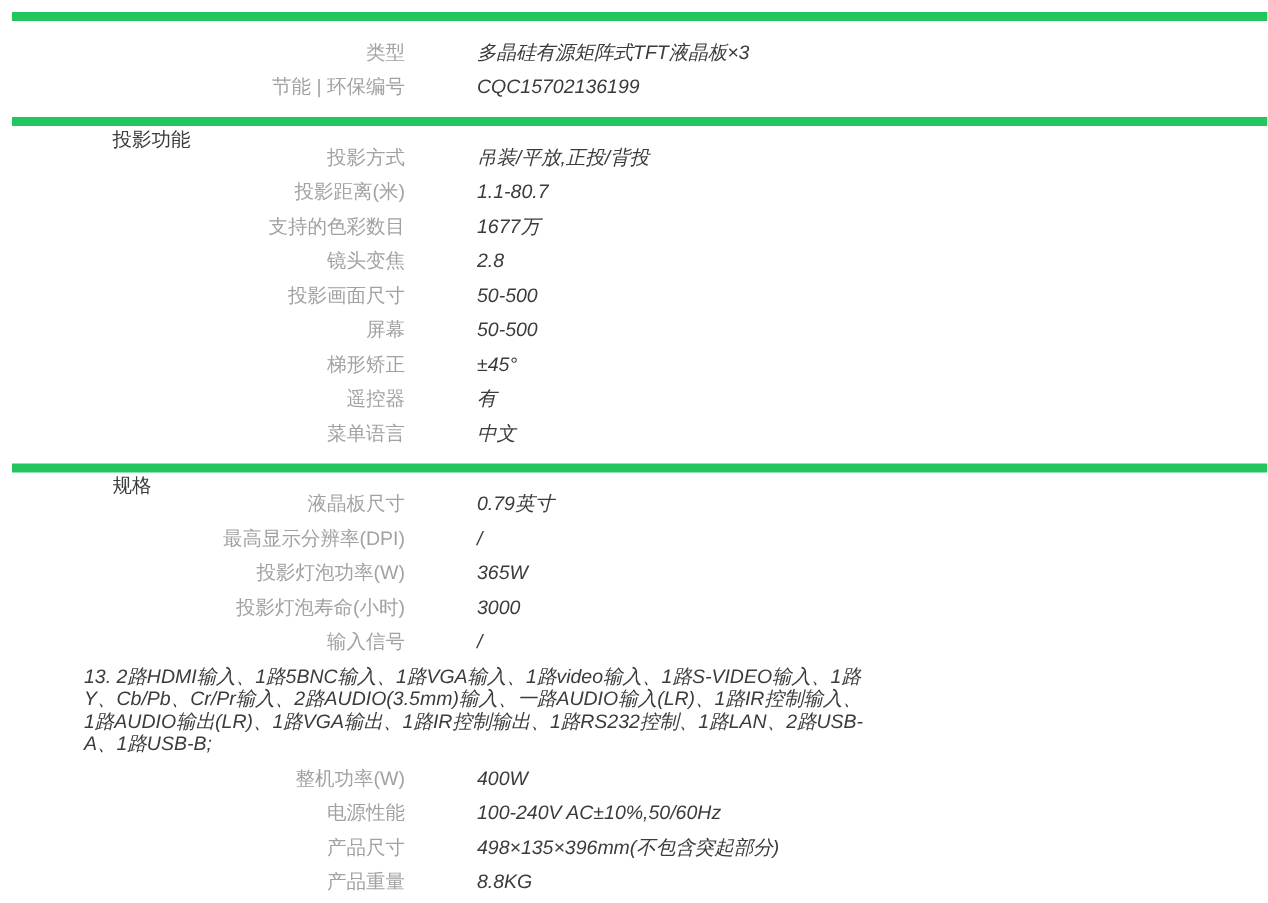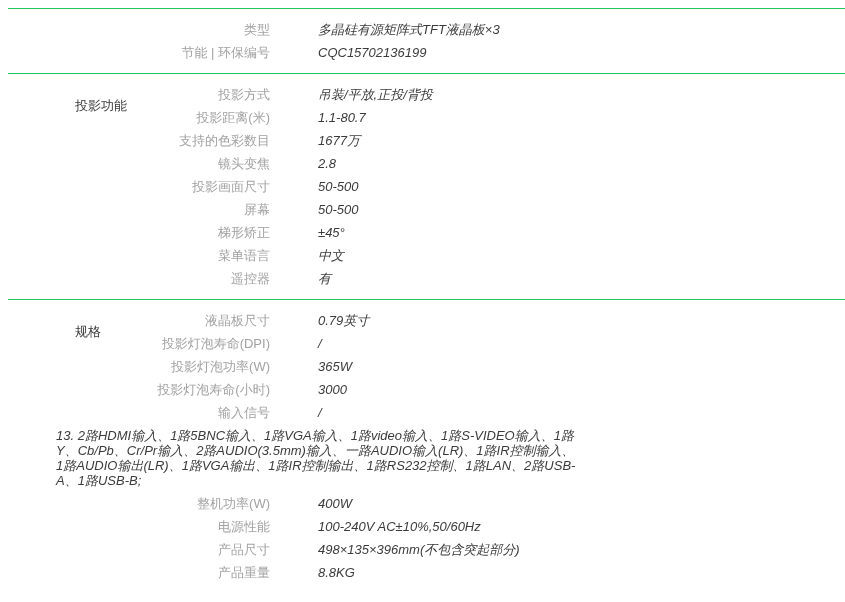--- a/index.html
+++ b/index.html
@@ -13,28 +13,28 @@
     overflow: hidden;
     font-family: "Liberation Sans", "DejaVu Sans", sans-serif;
     font-size: 13px;
     -webkit-font-smoothing: antialiased;
   }
   .spec-table {
     margin-left: 8px;
     padding-top: 8px;
   }
   .section {
-    border-top: 1px solid #22c55e;
+    border-top: 6px solid #22c55e;
     position: relative;
     padding: 9px 0;
   }
   .category {
     position: absolute;
     left: 67px;
-    top: 24px;
+    top: 1px;
     color: #3b3b3b;
     line-height: 15px;
   }
   .row {
     display: flex;
     align-items: flex-start;
     padding: 4px 0;
     line-height: 15px;
   }
   .label {
@@ -92,37 +92,37 @@
     </div>
     <div class="row">
       <div class="label">屏幕</div>
       <div class="value">50-500</div>
     </div>
     <div class="row">
       <div class="label">梯形矫正</div>
       <div class="value">±45°</div>
     </div>
     <div class="row">
+      <div class="label">遥控器</div>
+      <div class="value">有</div>
+    </div>
+    <div class="row">
       <div class="label">菜单语言</div>
       <div class="value">中文</div>
-    </div>
-    <div class="row">
-      <div class="label">遥控器</div>
-      <div class="value">有</div>
     </div>
   </div>
 
   <div class="section">
     <div class="category">规格</div>
     <div class="row">
       <div class="label">液晶板尺寸</div>
       <div class="value">0.79英寸</div>
     </div>
     <div class="row">
-      <div class="label">投影灯泡寿命(DPI)</div>
+      <div class="label">最高显示分辨率(DPI)</div>
       <div class="value">/</div>
     </div>
     <div class="row">
       <div class="label">投影灯泡功率(W)</div>
       <div class="value">365W</div>
     </div>
     <div class="row">
       <div class="label">投影灯泡寿命(小时)</div>
       <div class="value">3000</div>
     </div>

